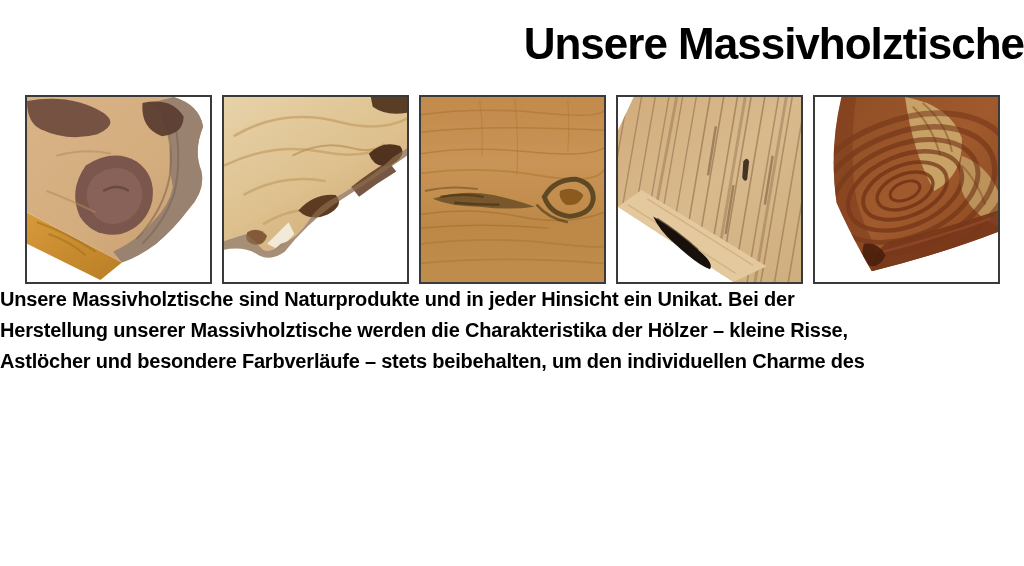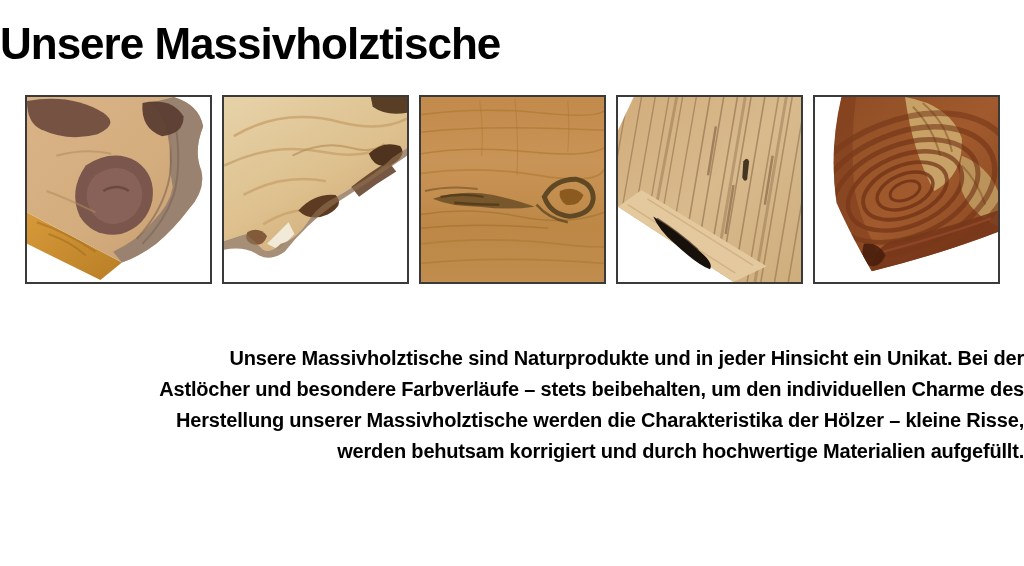--- a/index.html
+++ b/index.html
@@ -6,21 +6,21 @@
   html, body { width: 1024px; height: 566px; }
   body {
     background: var(--background, #ffffff);
     font-family: "Liberation Sans", sans-serif;
     color: var(--text, #000000);
     overflow: hidden;
   }
   .page { width: 1024px; height: 566px; position: relative; }
   h1.title {
     margin-top: 16px;
-    text-align: left;
+    text-align: right;
     font-size: 44px;
     font-weight: 700;
     letter-spacing: -1px;
     line-height: 55px;
     color: var(--text, #000000);
   }
   .gallery {
     margin-top: 24px;
     display: flex;
     justify-content: center;
@@ -29,22 +29,21 @@
   .wood-frame {
     width: 187px;
     height: 189px;
     border: 2px solid var(--image-border, #3a3a3a);
     background: #ffffff;
     overflow: hidden;
     flex: 0 0 auto;
   }
   .wood-frame svg { display: block; width: 100%; height: 100%; }
   .copy {
-    margin-top: 59px;
-    text-align: right;
+    text-align: left;
   }
   .copy p {
     font-size: 20px;
     font-weight: 700;
     line-height: 31px;
     letter-spacing: -0.2px;
     white-space: nowrap;
     color: var(--text, #000000);
   }
 </style>
@@ -213,18 +212,17 @@
 
           <path d="M50,150 Q66,148 72,162 Q66,176 54,172 Q46,162 50,150 Z" fill="#471d0c" opacity="0.85"></path>
         </g>
       </svg>
     </figure>
 
   </div>
 
   <div class="copy">
     <p>Unsere Massivholztische sind Naturprodukte und in jeder Hinsicht ein Unikat. Bei der</p>
+    <p>Herstellung unserer Massivholztische werden die Charakteristika der Hölzer – kleine Risse,</p>
     <p>Astlöcher und besondere Farbverläufe – stets beibehalten, um den individuellen Charme des</p>
-    <p>Herstellung unserer Massivholztische werden die Charakteristika der Hölzer – kleine Risse,</p>
-    <p>werden behutsam korrigiert und durch hochwertige Materialien aufgefüllt.</p>
   </div>
 
 </main>
 
 </body></html>

